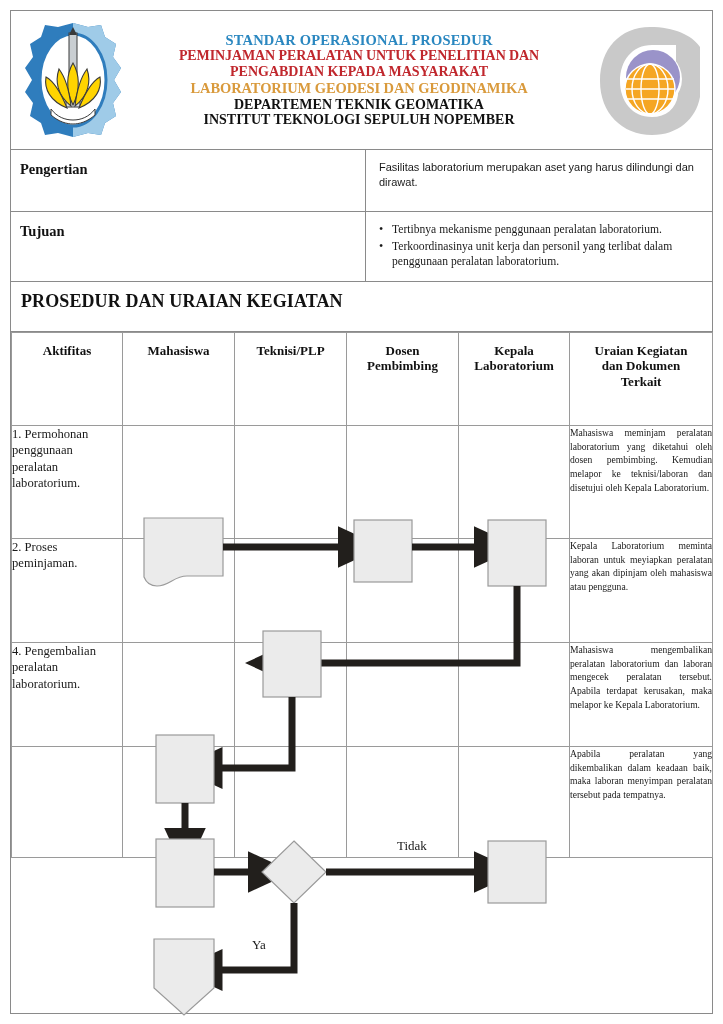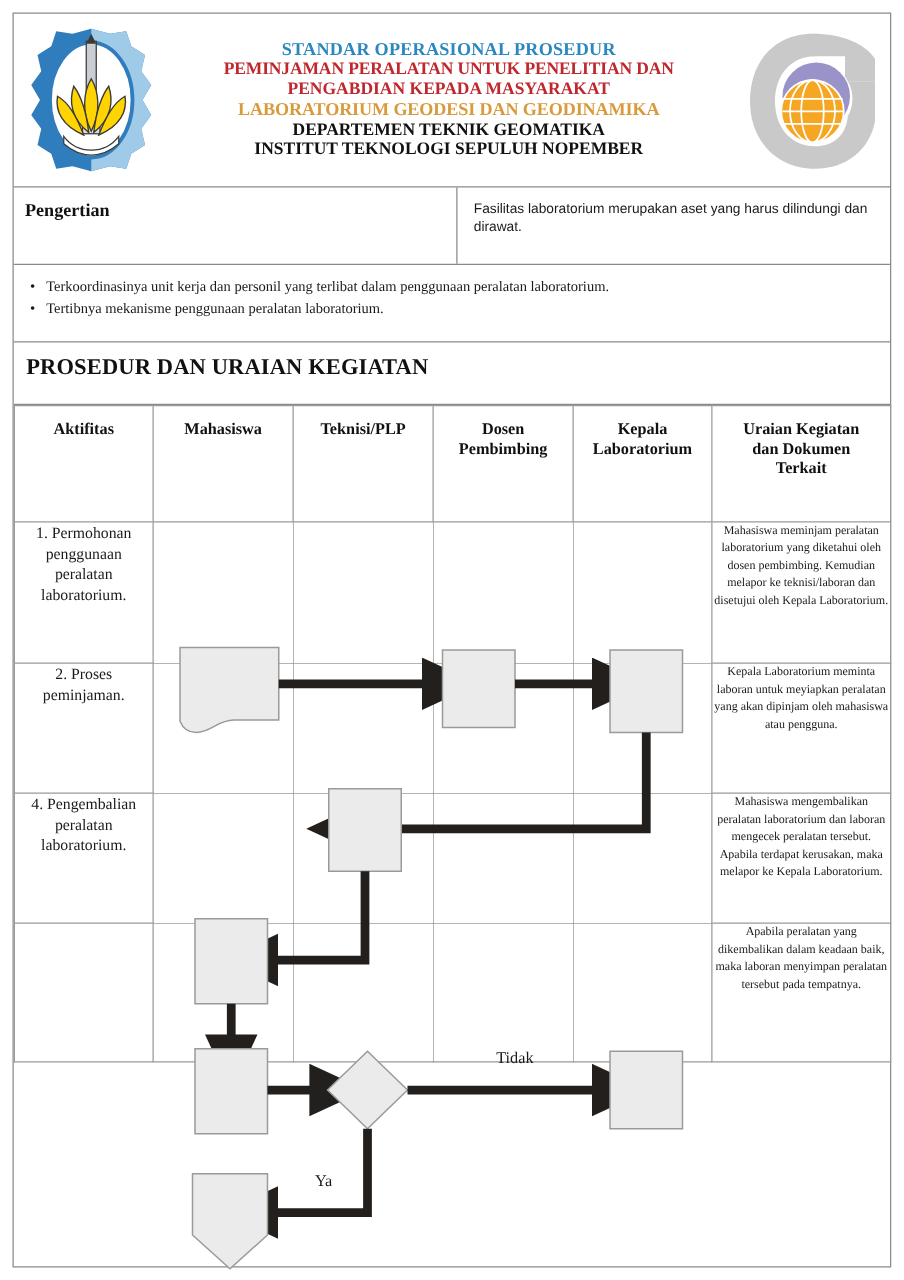--- a/index.html
+++ b/index.html
@@ -95,21 +95,20 @@
   .ftable{
     width:100%;
     border-collapse:collapse;
     table-layout:fixed;
   }
   .ftable td,.ftable th{
     border:1px solid #9a9a9a;
     vertical-align:top;
     padding:0;
     background:#fff;
-    text-align:center;
   }
   .ftable th{
     text-align:center;
     vertical-align:top;
     font-weight:bold;
     font-size:13px;
     color:#111;
     padding:10px 2px 0 2px;
     height:93px;
     box-sizing:border-box;
@@ -221,24 +220,25 @@
         </svg>
       </div>
     </div>
 
     <div class="info-row r-pengertian">
       <div class="info-label">Pengertian</div>
       <div class="info-body sans">Fasilitas laboratorium merupakan aset yang harus dilindungi dan dirawat.</div>
     </div>
 
     <div class="info-row r-tujuan">
+      <div class="info-label">Tujuan</div>
       <div class="info-body">
         <ul class="bl">
+          <li>Tertibnya mekanisme penggunaan peralatan laboratorium.</li>
           <li>Terkoordinasinya unit kerja dan personil yang terlibat dalam penggunaan peralatan laboratorium.</li>
-          <li>Tertibnya mekanisme penggunaan peralatan laboratorium.</li>
         </ul>
       </div>
     </div>
 
 
     <div class="section-title">PROSEDUR DAN URAIAN KEGIATAN</div>
 
     <table class="ftable">
       <colgroup>
         <col class="col-akt">

